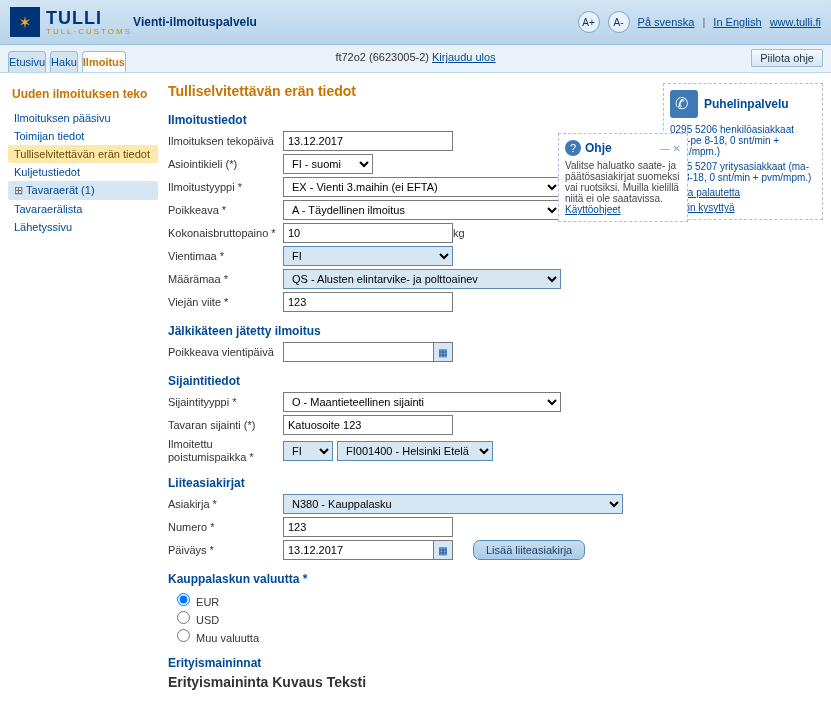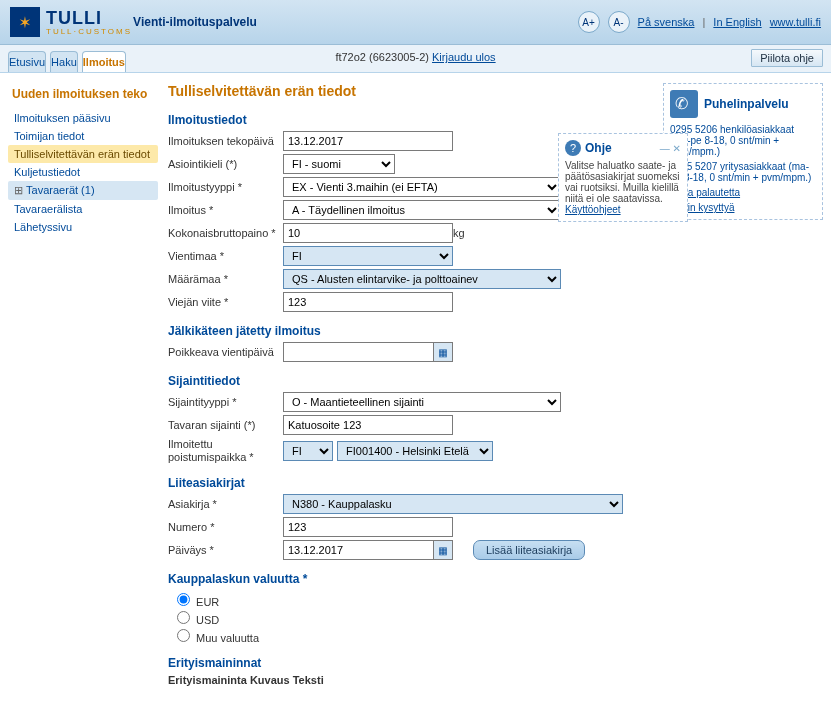--- a/index.html
+++ b/index.html
@@ -74,21 +74,21 @@
   h2.section-title { color:#c77400; font-size:14px; margin:0 0 14px 0; font-weight:bold; }
   h3.group { color:#004a99; font-size:12px; margin:12px 0 4px 0; font-weight:bold; }
 
   .form-row { display:flex; align-items:center; margin:3px 0; }
   .form-label { width:115px; flex:none; font-size:11px; color:#333; }
   input[type=text], select {
     border:1px solid #7a7a7a; background:#fff; font-size:11px;
     padding:2px 4px; height:20px;
   }
   .w170 { width:170px; }
-  .w90  { width:112px;  }
+  .w90  { width:90px;  }
   .wlong { width:278px; }
   .wshort { width:50px; }
   .unit { font-size:11px; color:#333; }
   .date-field { display:flex; align-items:stretch; }
   .date-field input { width:150px; border-right:none; }
   .cal-btn {
     width:20px; height:20px; border:1px solid #7a7a7a; background:#d6e6f3;
     display:flex; align-items:center; justify-content:center; cursor:pointer; font-size:10px; color:#004a99;
   }
   .bdrop { background:#d6e6f3; border:1px solid #5b8ab5; }
@@ -111,21 +111,21 @@
     position:absolute; width:130px; background:#fff;
   }
   .ohje-head { display:flex; align-items:center; gap:4px; margin-bottom:4px; }
   .ohje-icon { width:16px; height:16px; border-radius:8px; background:#3e7bb5; color:#fff; display:flex; align-items:center; justify-content:center; font-size:11px; }
   .ohje-title { color:#004a99; font-weight:bold; font-size:12px; }
   .ohje-min { margin-left:auto; color:#7aa8ca; font-size:10px; cursor:pointer; }
   .ohje-box a { color:#004a99; text-decoration:underline; }
 
   .form-area { position:relative; }
 
-  .sub-head { font-weight:bold; font-size:11px; margin:4px 0; color:#333;}
+  .sub-head { font-weight:bold; font-size:14px; margin:4px 0; color:#333;}
 </style>
 </head>
 <body>
 
 <div class="header">
   <div class="logo-block">
     <div class="logo-sq">✶</div>
     <div class="logo-text">
       <span class="logo-main">TULLI</span>
       <span class="logo-sub">TULL·CUSTOMS</span>
@@ -187,21 +187,21 @@
     </div>
     <div class="form-row">
       <span class="form-label">Asiointikieli (*)</span>
       <select class="w90"><option>FI - suomi</option></select>
     </div>
     <div class="form-row">
       <span class="form-label">Ilmoitustyyppi *</span>
       <select class="wlong"><option>EX - Vienti 3.maihin (ei EFTA)</option></select>
     </div>
     <div class="form-row">
-      <span class="form-label">Ilmoitus *</span>
+      <span class="form-label">Poikkeava *</span>
       <select class="wlong"><option>A - Täydellinen ilmoitus</option></select>
     </div>
     <div class="form-row">
       <span class="form-label">Kokonaisbruttopaino *</span>
       <input type="text" class="w170" value="10" style="">
       <span class="unit">kg</span>
     </div>
     <div class="form-row">
       <span class="form-label">Vientimaa *</span>
       <select class="w170 bdrop"><option>FI</option></select>

